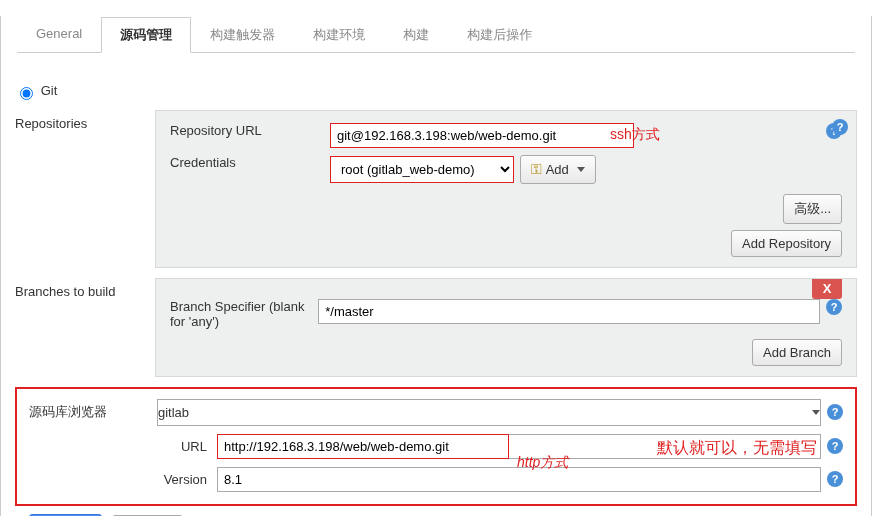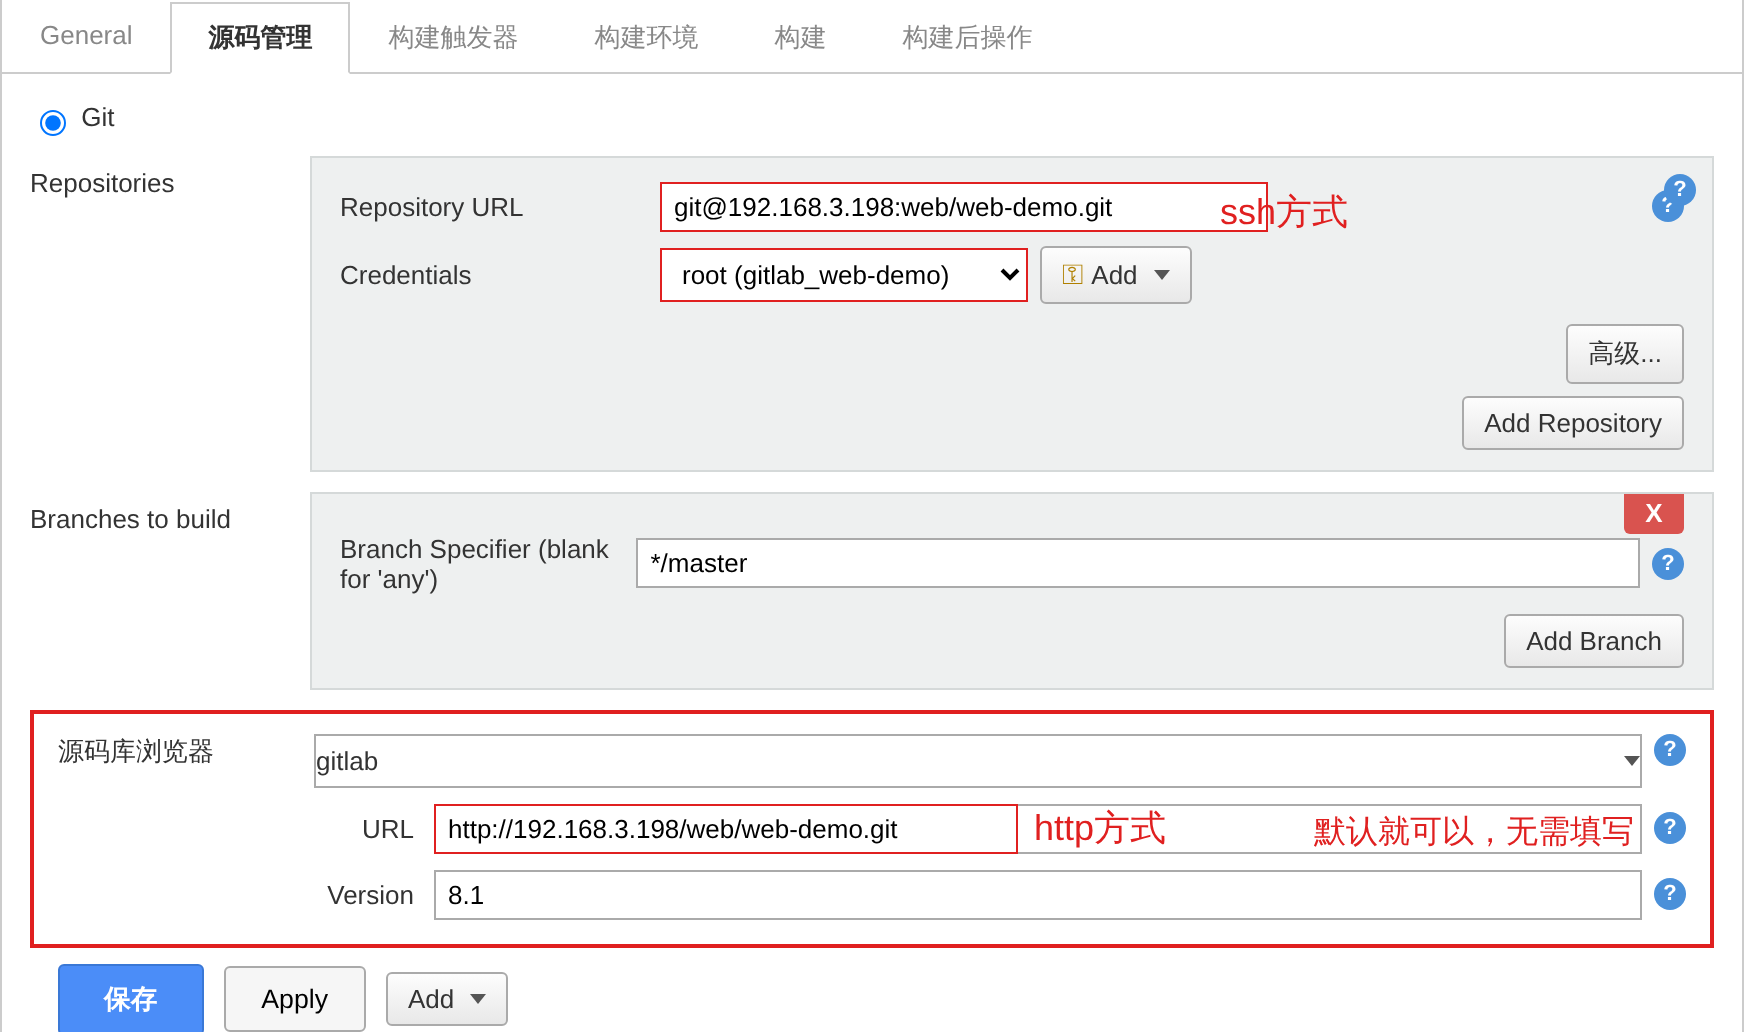--- a/index.html
+++ b/index.html
@@ -12,21 +12,21 @@
     width: 872px;
   }
   .container {
     border: 1px solid #ccc;
     border-top: none;
   }
   
   .tabs {
     display: flex;
     padding: 0;
-    margin: 0;
+    margin: 16px;
     border-bottom: 1px solid #ccc;
   }
   .tab {
     padding: 8px 18px;
     color: #888;
     cursor: pointer;
     border: 1px solid transparent;
     position: relative;
     top: 1px;
   }
@@ -43,21 +43,21 @@
   .radio-row input { vertical-align: middle; margin-right: 4px; }
   .section-row { display: flex; align-items: flex-start; margin-bottom: 10px; }
   .section-label { width: 140px; padding-top: 6px; color: #333; }
   .section-body { flex: 1; }
   .panel {
     background: #eef0f0;
     border: 1px solid #d5d9d9;
     padding: 12px 14px 10px 14px;
     position: relative;
   }
-  .field-row { display: flex; align-items: center; margin-bottom: 10px; }
+  .field-row { display: flex; align-items: flex-start; margin-bottom: 10px; }
   .field-label { width: 160px; color: #333; }
   .field-body { flex: 1; display: flex; align-items: center; gap: 6px; }
   input.text-input, select.text-select {
     font-size: 13px;
     padding: 4px 6px;
     border: 1px solid #aaa;
     background: #fff;
   }
   input.text-input { width: 100%; }
   .repo-url { width: calc(100% - 2px); }
@@ -108,38 +108,38 @@
     cursor: pointer;
     border-radius: 0 0 3px 3px;
   }
   .key-icon { color: #b08000; font-size: 14px; }
   
   .browser-block {
     border: 2px solid #e02020;
     padding: 10px 12px 4px 12px;
     margin-top: 6px;
   }
-  .browser-top { display: flex; margin-bottom: 8px; }
+  .browser-top { display: flex; align-items: center; margin-bottom: 8px; }
   .browser-label { width: 128px; }
   .browser-select {
     flex: 1;
     background: #fff;
     border: 1px solid #aaa;
     padding: 5px 0;
     display: flex;
     justify-content: space-between;
     align-items: center;
     cursor: pointer;
   }
   .browser-fields-row { display: flex; align-items: center; margin-bottom: 8px; }
   .browser-field-label { width: 60px; text-align: right; padding-right: 10px; margin-left: 128px; }
   .browser-url-wrap { flex: 1; display:flex; align-items:center; gap:6px;}
   
   .anno-red-box { border: 1px solid #e02020 !important; }
-  .anno-text { color: #e02020; font-size: 18px; white-space: nowrap; }
+  .anno-text { color: #e02020; font-size: 14px; white-space: nowrap; }
   .rel-wrap { position: relative; flex:1; }
   .anno-abs { position: absolute; pointer-events:none; }
   
   .bottom-bar { display: flex; align-items: center; gap: 10px; padding: 8px 14px; }
   .save-btn {
     background: #4b8df8;
     color: #fff;
     border: 1px solid #3a78d6;
     padding: 8px 22px;
     font-weight: bold;
@@ -256,21 +256,21 @@
           <span>gitlab</span>
           <span class="caret-down"></span>
         </div>
         <span class="help-icon field-help">?</span>
       </div>
 
       <div class="browser-fields-row">
         <div class="browser-field-label">URL</div>
         <div class="browser-url-wrap rel-wrap">
           <input class="text-input anno-red-box" style="width: 292px;" value="http://192.168.3.198/web/web-demo.git">
-          <span class="anno-text anno-abs" style="left:300px; top:0;">http方式</span>
+          <span class="anno-text anno-abs" style="left:300px; top:20px;font-style:italic;">http方式</span>
           <span class="anno-text anno-abs" style="right:4px; top:4px; font-size:16px;">默认就可以，无需填写</span>
           <input class="text-input" style="position: absolute; left: 0px; top: 0px; width: 100%; z-index: -1;">
         </div>
         <span class="help-icon field-help">?</span>
       </div>
 
       <div class="browser-fields-row">
         <div class="browser-field-label">Version</div>
         <div class="browser-url-wrap">
           <input class="text-input" value="8.1" style="">

